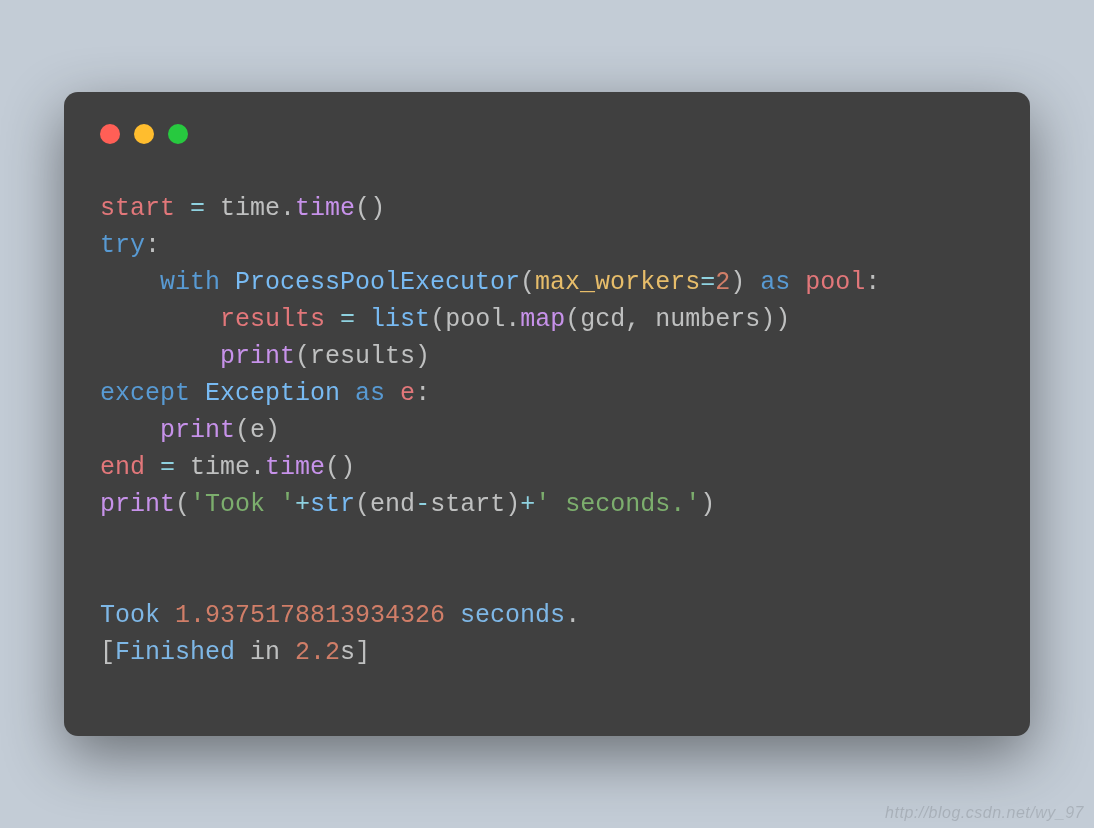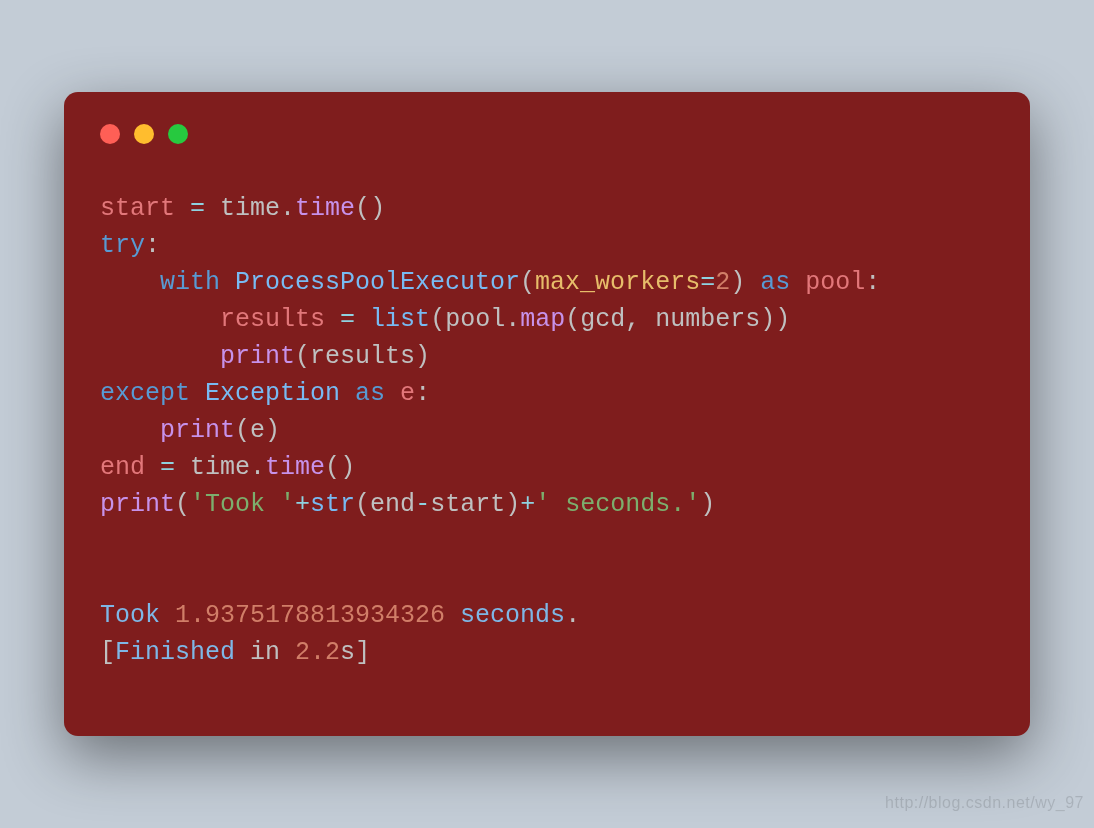--- a/index.html
+++ b/index.html
@@ -6,21 +6,21 @@
   body {
     background: #c3ccd6;
     width: 1094px;
     height: 828px;
     padding: 92px 64px;
     font-family: "SF Mono", "Menlo", "Consolas", "Liberation Mono", monospace;
     overflow: hidden;
     position: relative;
   }
   .window {
-    background: #7f1d1d;
+    background: #404040;
     border-radius: 14px;
     box-shadow: 0 20px 60px rgba(0,0,0,0.45);
     padding: 32px 36px 50px 36px;
     height: 100%;
     width: 100%;
     position: relative;
   }
   .traffic-lights {
     display: flex;
     gap: 14px;
@@ -54,25 +54,26 @@
   .tok-plain { color: #bfc0c0; }
   .tok-out1 { color: #7eb7e6; }
   .tok-out2 { color: #d17e68; }
   .tok-out3 { color: #bfc0c0; }
   .tok-br { color: #bfc0c0; }
   .tok-fin1 { color: #7eb7e6; }
   .tok-fin2 { color: #bfc0c0; }
   .watermark {
     position: absolute;
     right: 10px;
-    bottom: 16px;
+    bottom: 6px;
     color: rgba(0,0,0,0.13);
     font-family: sans-serif;
     font-size: 16px;
     letter-spacing: 0.5px;
+    font-style: italic;
   }
 </style>
 </head>
 <body>
 
 <div class="window">
   <div class="traffic-lights">
     <div class="dot red"></div>
     <div class="dot yellow"></div>
     <div class="dot green"></div>

